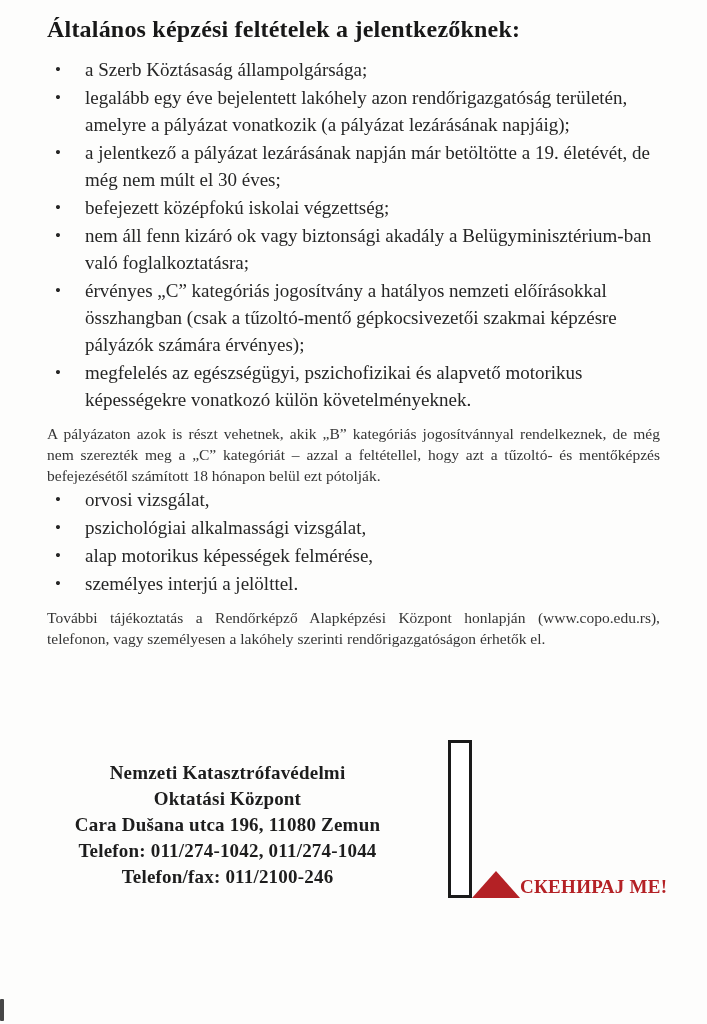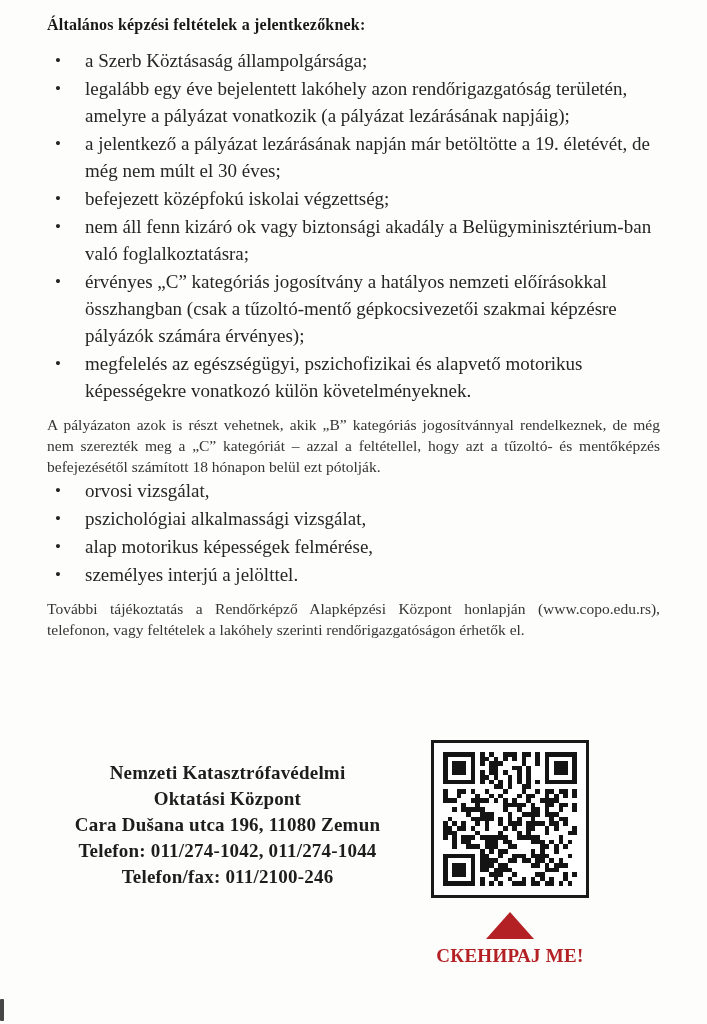--- a/index.html
+++ b/index.html
@@ -18,21 +18,21 @@
     width:707px;height:1024px;
     background:var(--paper);
     overflow:hidden;
     box-sizing:border-box;
   }
   .content{
     padding:16px 47px 0 47px;
     color:var(--ink);
   }
   h1{
-    font-size:16px;
+    font-size:24px;
     font-weight:bold;
     color:#181818;
     margin:0 0 13px 0;
     letter-spacing:.2px;
   }
   h1.second{margin-top:18px;margin-bottom:12px;}
   ul.bullets{
     list-style:none;
     margin:0 0 4px 0;
     padding:0;
@@ -68,25 +68,25 @@
     width:405px;
     text-align:center;
     font-weight:bold;
     font-size:19px;
     line-height:26px;
     color:#1d1d1d;
     letter-spacing:.2px;
   }
   .scan{
     position:absolute;
-    left:426px;top:0;
+    left:448px;top:0;
     width:168px;
     display:flex;
-    flex-direction:column;
-    align-items:center;
+    flex-direction:row;
+    align-items:flex-end;
   }
   .qr-frame{
     box-sizing:border-box;
     width:158px;height:158px;
     border:3px solid #1a1a1a;
     background:#ffffff;
     padding:9px;
   }
   .qr{width:100%;height:100%;}
   .qr svg{display:block;width:100%;height:100%;}
@@ -167,21 +167,21 @@
       <li>
         <span class="dot">•</span>
         <span class="li-text">alap motorikus képességek felmérése,</span>
       </li>
       <li>
         <span class="dot">•</span>
         <span class="li-text">személyes interjú a jelölttel.</span>
       </li>
     </ul>
 
-    <p class="note">További tájékoztatás a Rendőrképző Alapképzési Központ honlapján (www.copo.edu.rs), telefonon, vagy feltételek a lakóhely szerinti rendőrigazgatóságon érhetők el.</p>
+    <p class="note">További tájékoztatás a Rendőrképző Alapképzési Központ honlapján (www.copo.edu.rs), telefonon, vagy személyesen a lakóhely szerinti rendőrigazgatóságon érhetők el.</p>
   </div>
 
   <div class="footer">
     <div class="contact">
       <div>Nemzeti Katasztrófavédelmi</div>
       <div>Oktatási Központ</div>
       <div>Cara Dušana utca 196, 11080 Zemun</div>
       <div>Telefon: 011/274-1042, 011/274-1044</div>
       <div>Telefon/fax: 011/2100-246</div>
     </div>

